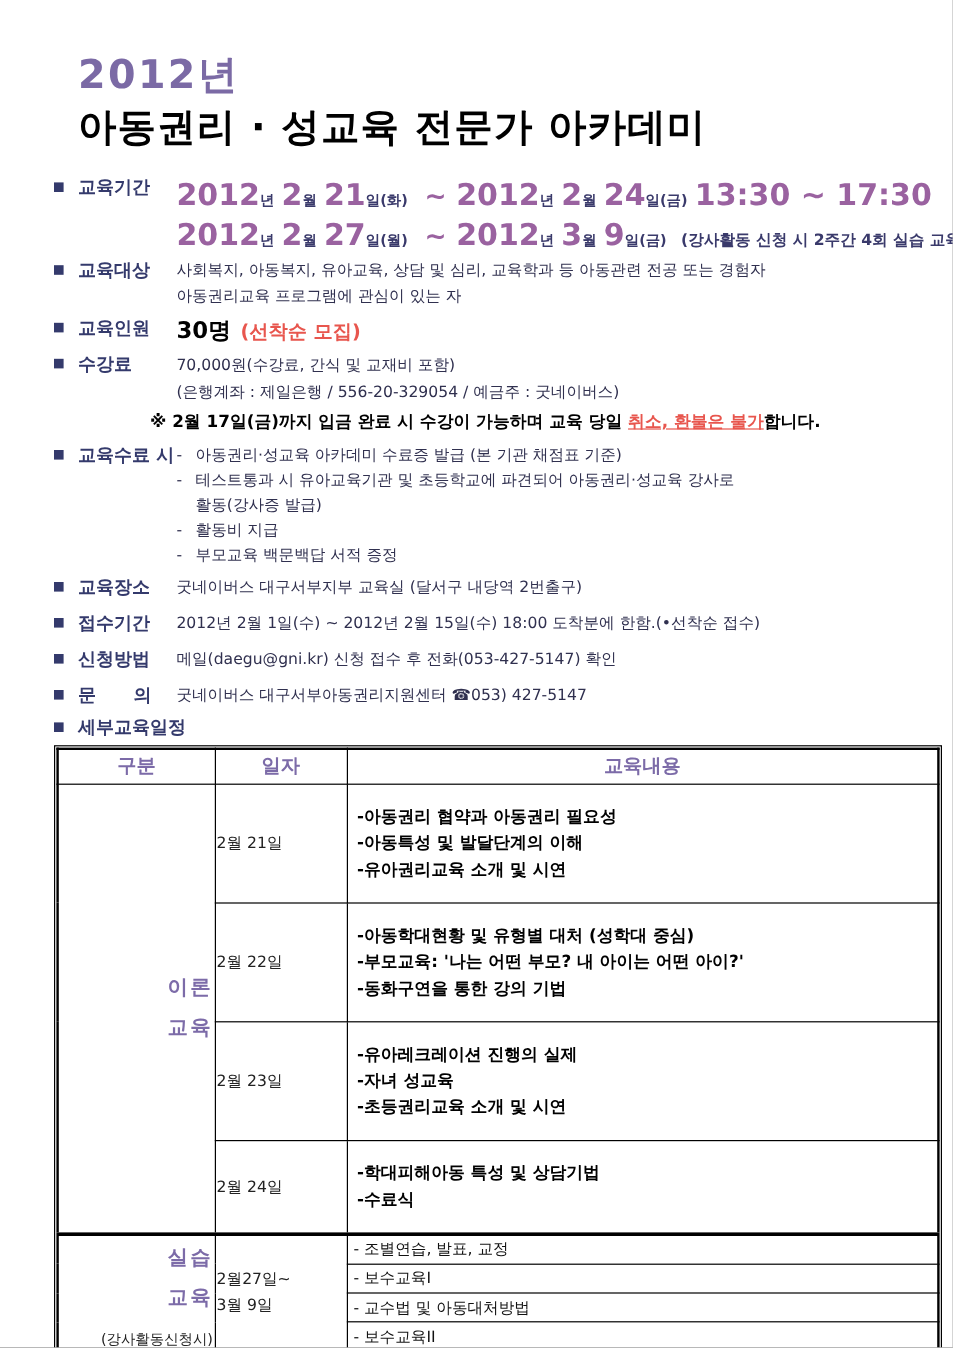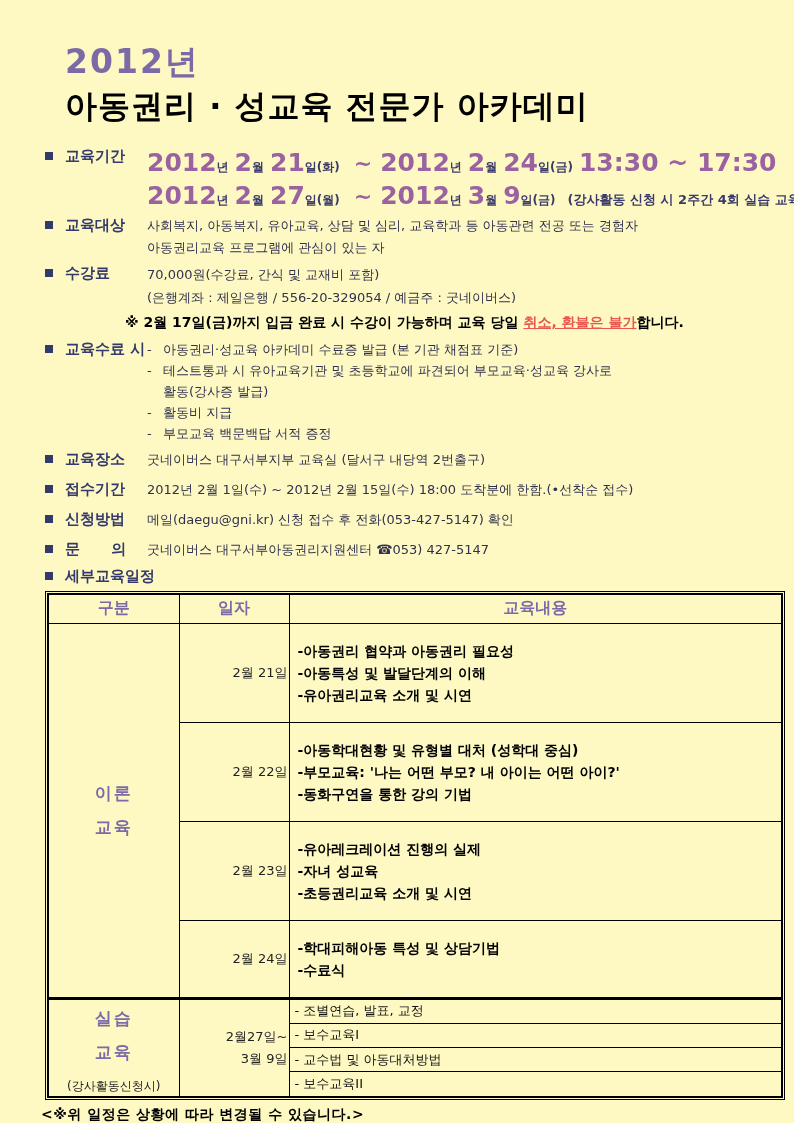--- a/index.html
+++ b/index.html
@@ -1,17 +1,17 @@
 <!DOCTYPE html>
 <html><head>
 <meta charset="utf-8">
 <style>
   html,body{margin:0;padding:0;background:#888;}
   .page{
-    width:794px;height:1123px;background:#fef9c3;margin:0 auto;
+    width:794px;height:1123px;background:#ffffff;margin:0 auto;
     font-family:"DejaVu Sans","Liberation Sans",sans-serif;
     box-sizing:border-box;padding:42px 44px 0 45px;overflow:hidden;
     color:#222;
   }
   
   .title-block{margin-left:20px;}
   .year-title{font-size:33px;font-weight:bold;color:#7B6AA5;letter-spacing:2px;line-height:40px;}
   .main-title{font-size:32px;font-weight:bold;color:#000;letter-spacing:1px;line-height:44px;margin-top:2px;}
   
   .sections{margin-top:18px;}
@@ -41,24 +41,24 @@
   .mb-a{margin-bottom:3px;}
   .mb-b{margin-bottom:4px;}
   .mb-c{margin-bottom:5px;}
   .mb-d{margin-bottom:8px;}
   
   .tbl-outer{border:1px solid #000;padding:1px;width:740px;box-sizing:border-box;margin-top:4px;}
   table.schedule{border-collapse:collapse;width:100%;border:2px solid #000;table-layout:fixed;}
   table.schedule th,table.schedule td{border:1px solid #000;box-sizing:border-box;}
   col.c1{width:131px;}col.c2{width:110px;}
   th{font-size:16px;font-weight:bold;color:#7C6BA8;height:29px;text-align:center;}
-  td.group-cell{text-align:center;vertical-align:middle;}
+  td.group-cell{text-align:right;vertical-align:middle;}
   .group-name{font-size:17px;font-weight:bold;color:#7C6BA8;line-height:34px;letter-spacing:2px;}
   .group-note{font-size:12px;color:#222;line-height:18px;margin-top:8px;}
-  td.date-cell{text-align:right;vertical-align:middle;font-size:13px;color:#222;}
+  td.date-cell{text-align:left;vertical-align:middle;font-size:13px;color:#222;}
   td.content-cell{vertical-align:middle;padding:16px 8px;}
   td.content-cell.bold div{font-size:14px;font-weight:bold;color:#000;line-height:20px;padding:1px 0;}
   tr.t1{height:62px;}tr.t2{height:60px;}tr.t3{height:60px;}tr.t4{height:56px;}
   tr.p td{border-top-width:1px;}
   tr.p1 td{border-top:3px solid #000000;}
   tr.p{height:23px;}
   td.practice-content{font-size:13px;color:#111;padding:2px 5px;vertical-align:middle;}
   .pdate{line-height:22px;}
   
   .footer-note{font-size:14px;font-weight:bold;color:#000;margin-top:6px;margin-left:-4px;letter-spacing:0.5px;}
@@ -90,20 +90,27 @@
 
     <div class="sec mb-b">
       <span class="bullet"></span>
       <span class="sec-label">교육대상</span>
       <span class="sec-content">
         <div class="ln">사회복지, 아동복지, 유아교육, 상담 및 심리, 교육학과 등 아동관련 전공 또는 경험자</div>
         <div class="ln">아동권리교육 프로그램에 관심이 있는 자</div>
       </span>
     </div>
 
+    <div class="sec mb-b">
+      <span class="bullet"></span>
+      <span class="sec-label">교육인원</span>
+      <span class="sec-content">
+        <span class="cap-val">30명</span><span class="cap-note">(선착순 모집)</span>
+      </span>
+    </div>
 
     <div class="sec mb-b">
       <span class="bullet"></span>
       <span class="sec-label">수강료</span>
       <span class="sec-content">
         <div class="fee-line">70,000원(수강료, 간식 및 교재비 포함)</div>
         <div class="fee-line">(은행계좌 : 제일은행 / 556-20-329054 / 예금주 : 굿네이버스)</div>
         <div class="fee-notice"><span>※ 2월 17일(금)까지 입금 완료 시 수강이 가능하며 교육 당일 </span><span class="red-underline">취소, 환불은 불가</span><span>합니다.</span></div>
       </span>
     </div>
@@ -111,21 +118,21 @@
     <div class="sec mb-c">
       <span class="bullet"></span>
       <span class="sec-label">교육수료 시</span>
       <span class="sec-content">
         <div class="cmp-item">
             <span class="cmp-dash">-</span>
             <span>아동권리·성교육 아카데미 수료증 발급 (본 기관 채점표 기준)</span>
           </div>
         <div class="cmp-item">
             <span class="cmp-dash">-</span>
-            <span>테스트통과 시 유아교육기관 및 초등학교에 파견되어 부모교육·성교육 강사로</span>
+            <span>테스트통과 시 유아교육기관 및 초등학교에 파견되어 아동권리·성교육 강사로</span>
           </div>
         <div class="cmp-item wrap">
             <span class="cmp-dash">-</span>
             <span>활동(강사증 발급)</span>
           </div>
         <div class="cmp-item">
             <span class="cmp-dash">-</span>
             <span>활동비 지급</span>
           </div>
         <div class="cmp-item">

